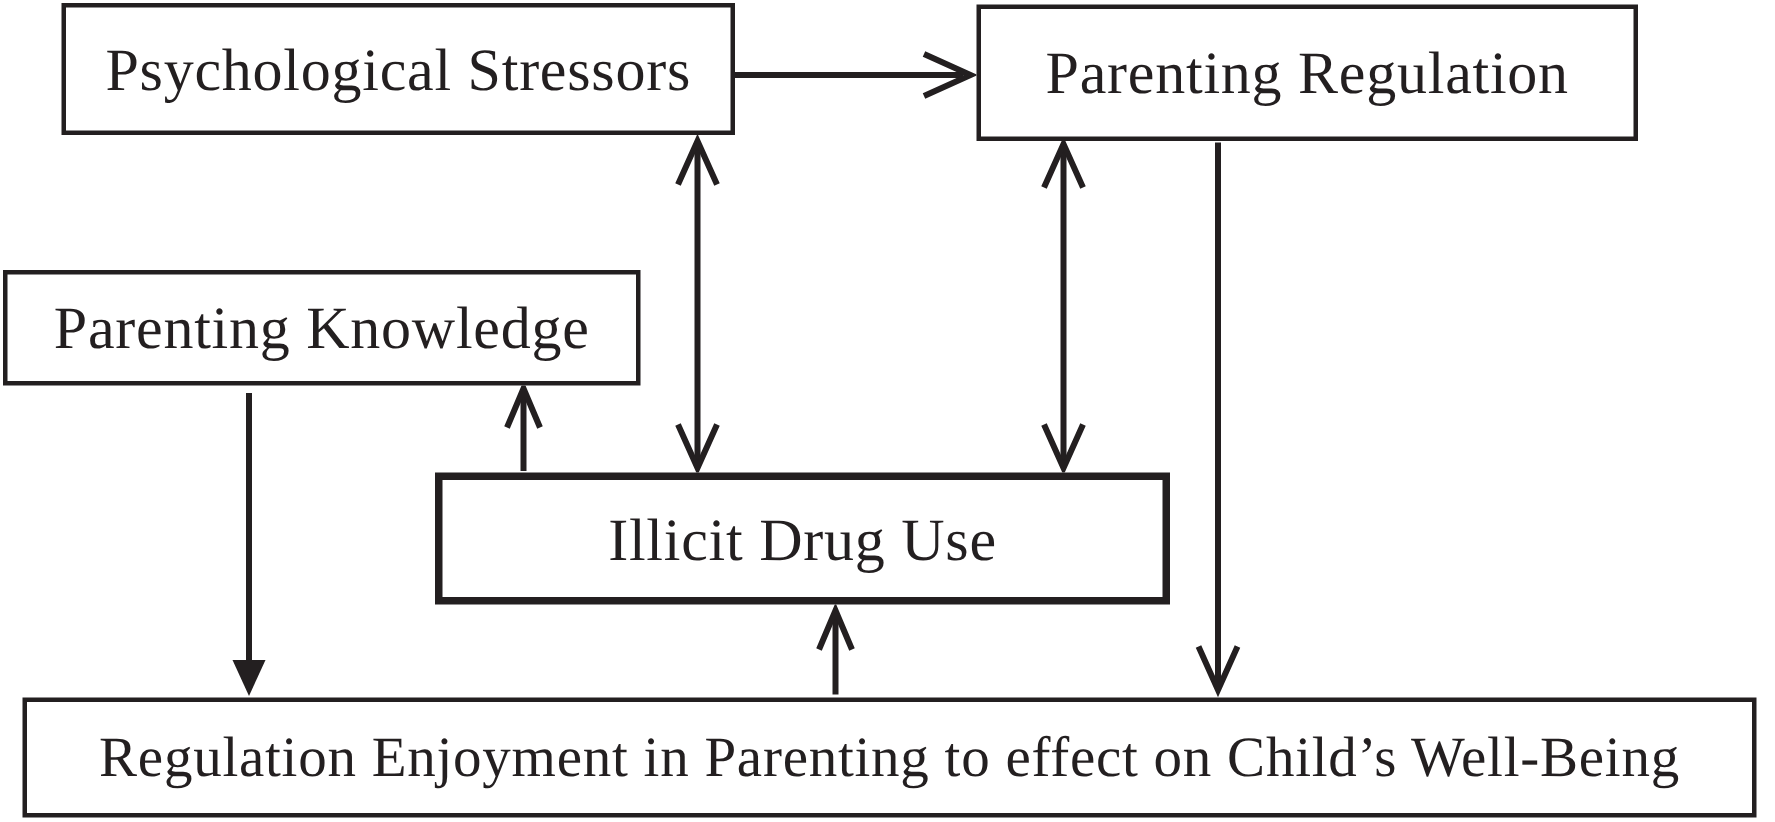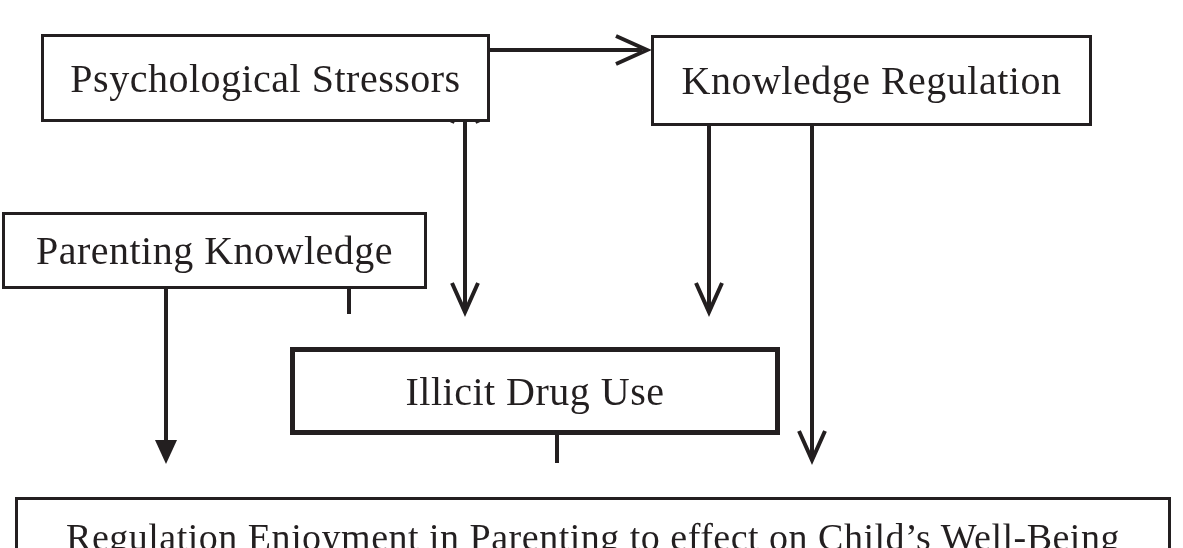--- a/index.html
+++ b/index.html
@@ -27,21 +27,20 @@
     background: #ffffff;
     border: 3px solid #231f20;
     display: flex;
     align-items: center;
     justify-content: center;
     color: #231f20;
     font-size: 40px;
     letter-spacing: 0.5px;
     white-space: nowrap;
     text-align: center;
-    margin-top: 32px;
   }
   .node-psych   { left: 41px;  top: 2px;   width: 449px;  height: 88px; }
   .node-emo     { left: 651px; top: 3px;   width: 441px;  height: 91px; }
   .node-parent  { left: 2px;   top: 180px; width: 425px;  height: 77px; }
   .node-drug    { left: 290px; top: 315px; width: 490px;  height: 88px; border-width: 5px; }
   .node-well    { left: 15px;  top: 465px; width: 1156px; height: 80px; font-size: 38px; }
 </style>
 </head>
 <body>
 
@@ -85,21 +84,21 @@
       <line x1="557" y1="410" x2="557" y2="463"></line>
       <polyline points="546,433 557,407 568,433"></polyline>
     </g>
   </svg>
 
   <div class="node node-psych">
     <span>Psychological Stressors</span>
   </div>
 
   <div class="node node-emo">
-    <span>Knowledge Regulation</span>
+    <span>Parenting Regulation</span>
   </div>
 
   <div class="node node-parent">
     <span>Parenting Knowledge</span>
   </div>
 
   <div class="node node-drug">
     <span>Illicit Drug Use</span>
   </div>
 

